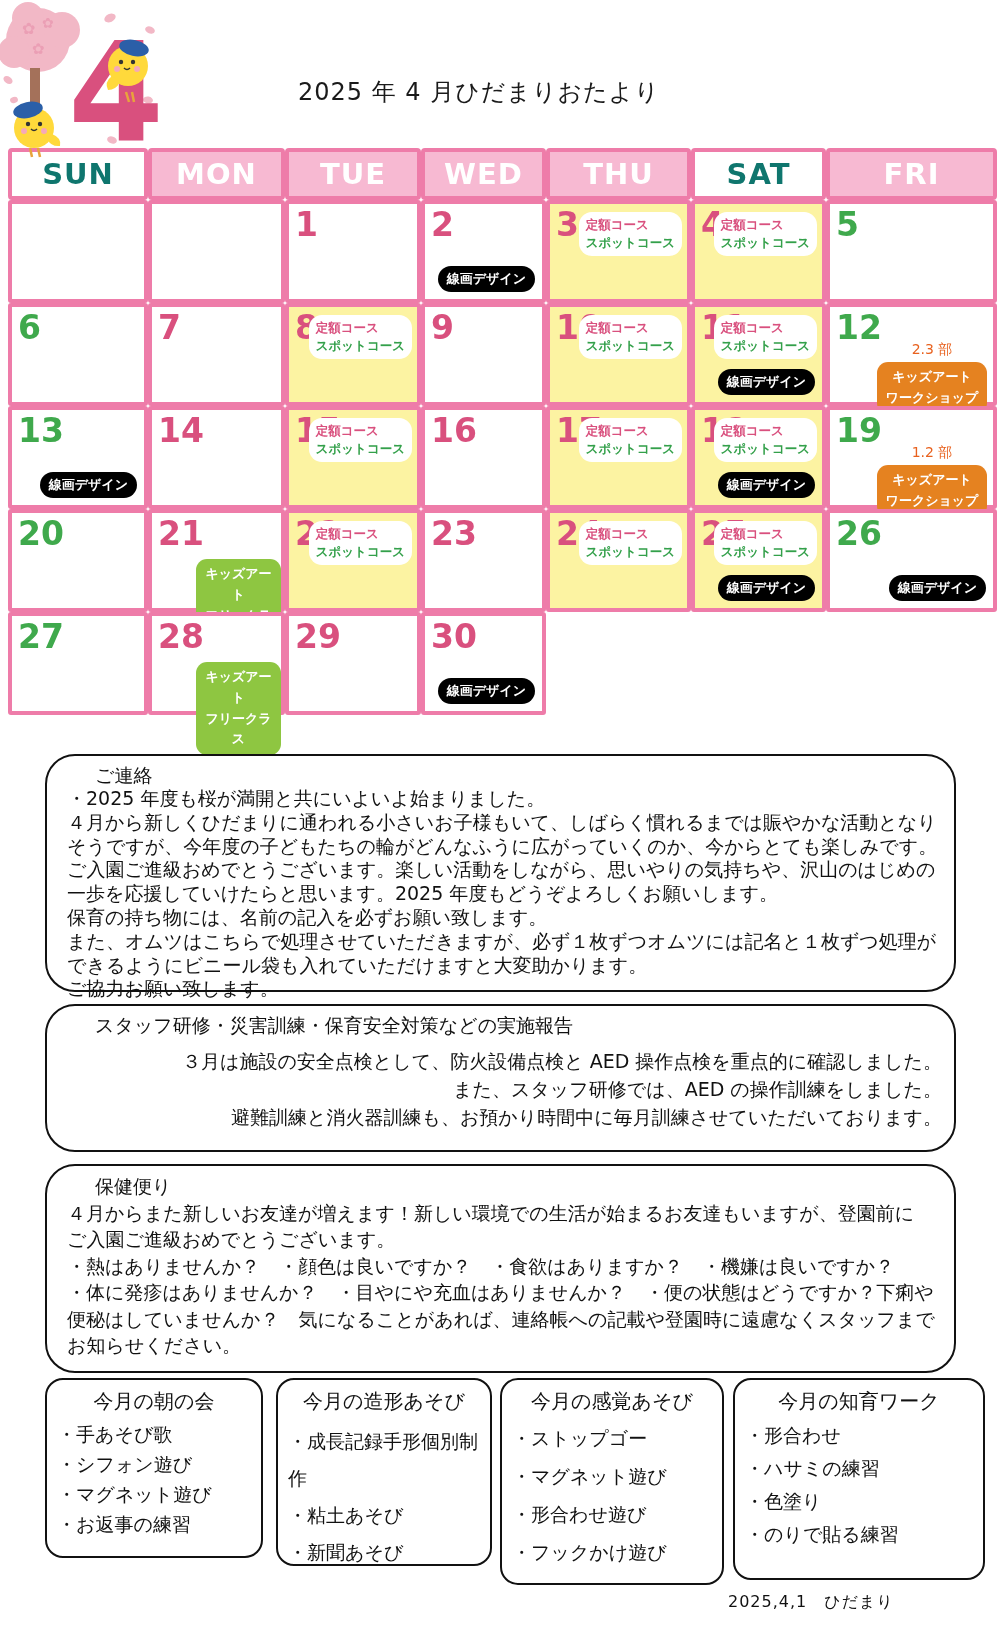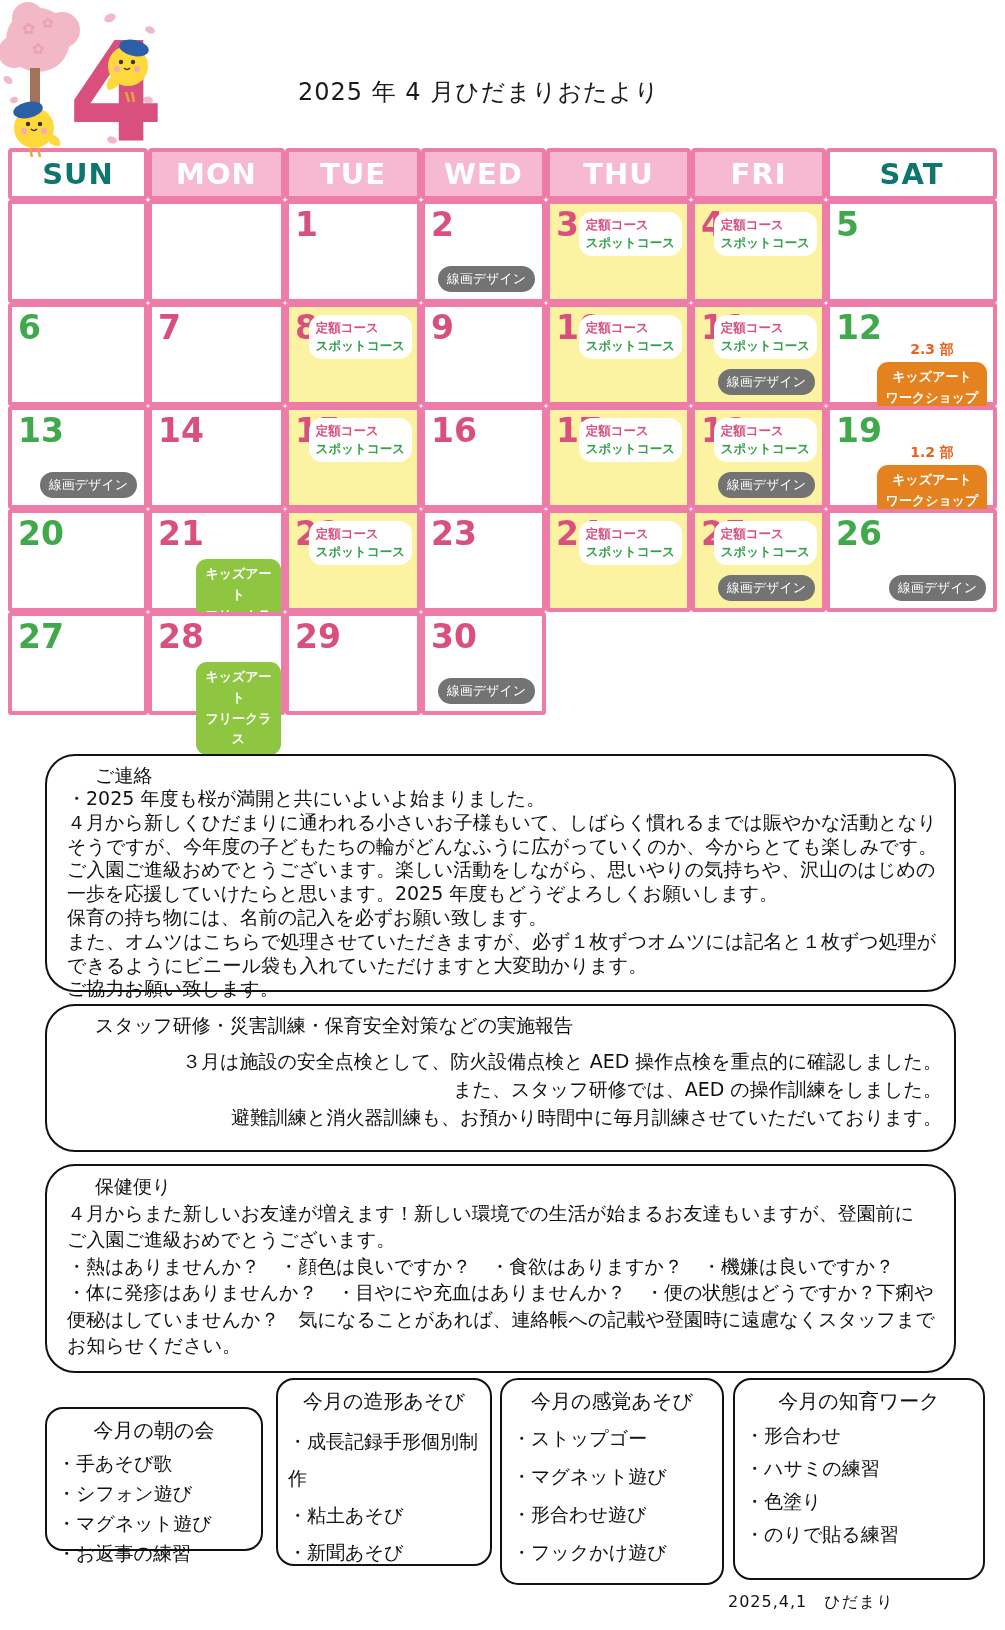--- a/index.html
+++ b/index.html
@@ -22,24 +22,24 @@
   .cal-cell { position:relative; border:4px solid #ee7ca9; border-radius:3px; background:#fff; padding:4px 6px; }
   .cal-cell.yellow { background:#fcf3a2; }
   .cal-cell.ghost { border:none; background:transparent; }
   .day-num { font-size:33px; font-weight:bold; line-height:1.05; display:inline-block; }
   .day-num.pink { color:#d9507e; }
   .day-num.green { color:#3fa94c; }
   .badge-teigaku { position:absolute; top:8px; right:5px; background:#fff; border-radius:13px;
                    padding:4px 7px; text-align:left; line-height:1.45; }
   .badge-teigaku .bt1 { color:#d9507e; font-weight:bold; font-size:12.5px; display:block; }
   .badge-teigaku .bt2 { color:#33a04a; font-weight:bold; font-size:12.5px; display:block; }
-  .badge-senga { position:absolute; bottom:7px; right:7px; background:#737373; color:#fff;
-                 font-weight:normal; font-size:13px; border-radius:13px; padding:4px 9px; white-space:nowrap; }
+  .badge-senga { position:absolute; bottom:7px; right:7px; background:#000000; color:#fff;
+                 font-weight:bold; font-size:13px; border-radius:13px; padding:4px 9px; white-space:nowrap; }
   .ws-wrap { position:absolute; top:34px; right:6px; width:110px; text-align:center; }
-  .ws-label { color:#e8611e; font-weight:bold; font-size:14px; margin-bottom:3px; }
+  .ws-label { color:#e8611e; font-weight:normal; font-size:14px; margin-bottom:3px; }
   .badge-ws { background:#e58220; color:#fff; font-weight:bold; font-size:13px;
               border-radius:11px; padding:5px 6px; line-height:1.6; }
   .badge-ws span { display:block; }
   .badge-free { position:absolute; top:46px; left:44px; background:#8ec641; color:#fff; font-weight:bold;
                 font-size:13px; border-radius:11px; padding:5px 9px; line-height:1.6; text-align:center; }
   .badge-free span { display:block; }
 
   
   .note-block { position:absolute; left:45px; width:911px; border:2.5px solid #111; border-radius:30px;
                 padding:7px 12px 6px 20px; font-size:19px; color:#111; }
@@ -49,21 +49,21 @@
   #note2 { top:1004px; height:148px; }
   #note2 .note-title { margin-bottom:10px; }
   #note2 .note-line { line-height:28px;text-align:right; }
   #note3 { top:1164px; height:209px; }
   #note3 .note-line, #note3 .note-title { line-height:26.5px; }
 
   
   .info-box { position:absolute; border:2px solid #111; border-radius:18px; padding:8px 10px; color:#111; }
   .info-box .box-title { text-align:center; font-size:20px; margin-bottom:4px; }
   .info-box .box-item { font-size:19px; }
-  #box1 { left:45px;  top:1407px; width:218px; height:144px; }
+  #box1 { left:45px;  top:1378px; width:218px; height:180px; }
   #box1 .box-item { line-height:30px; }
   #box2 { left:276px; top:1378px; width:216px; height:188px; }
   #box2 .box-item { line-height:37px; }
   #box2 .box-title { margin-bottom:8px; }
   #box3 { left:500px; top:1378px; width:224px; height:207px; }
   #box3 .box-item { line-height:38px; }
   #box4 { left:733px; top:1378px; width:252px; height:202px; }
   #box4 .box-item { line-height:33px; }
 
   .footer-date { position:absolute; left:728px; top:1592px; font-size:16px; color:#111; letter-spacing:1px; }
@@ -126,22 +126,22 @@
 
   <div class="newsletter-title">2025 年 4 月ひだまりおたより</div>
 
   <div class="calendar">
     <div class="cal-header-row">
         <div class="cal-head light">SUN</div>
         <div class="cal-head">MON</div>
         <div class="cal-head">TUE</div>
         <div class="cal-head">WED</div>
         <div class="cal-head">THU</div>
+        <div class="cal-head light">SAT</div>
         <div class="cal-head">FRI</div>
-        <div class="cal-head light">SAT</div>
       </div>
     <div>
         <div class="cal-row">
           <div class="cal-cell"></div>
           <div class="cal-cell"></div>
           <div class="cal-cell"><span class="day-num pink">1</span></div>
           <div class="cal-cell"><span class="day-num pink">2</span><div class="badge-senga">線画デザイン</div></div>
           <div class="cal-cell yellow"><span class="day-num pink">3</span><div class="badge-teigaku">
               <span class="bt1">定額コース</span>
               <span class="bt2">スポットコース</span>

